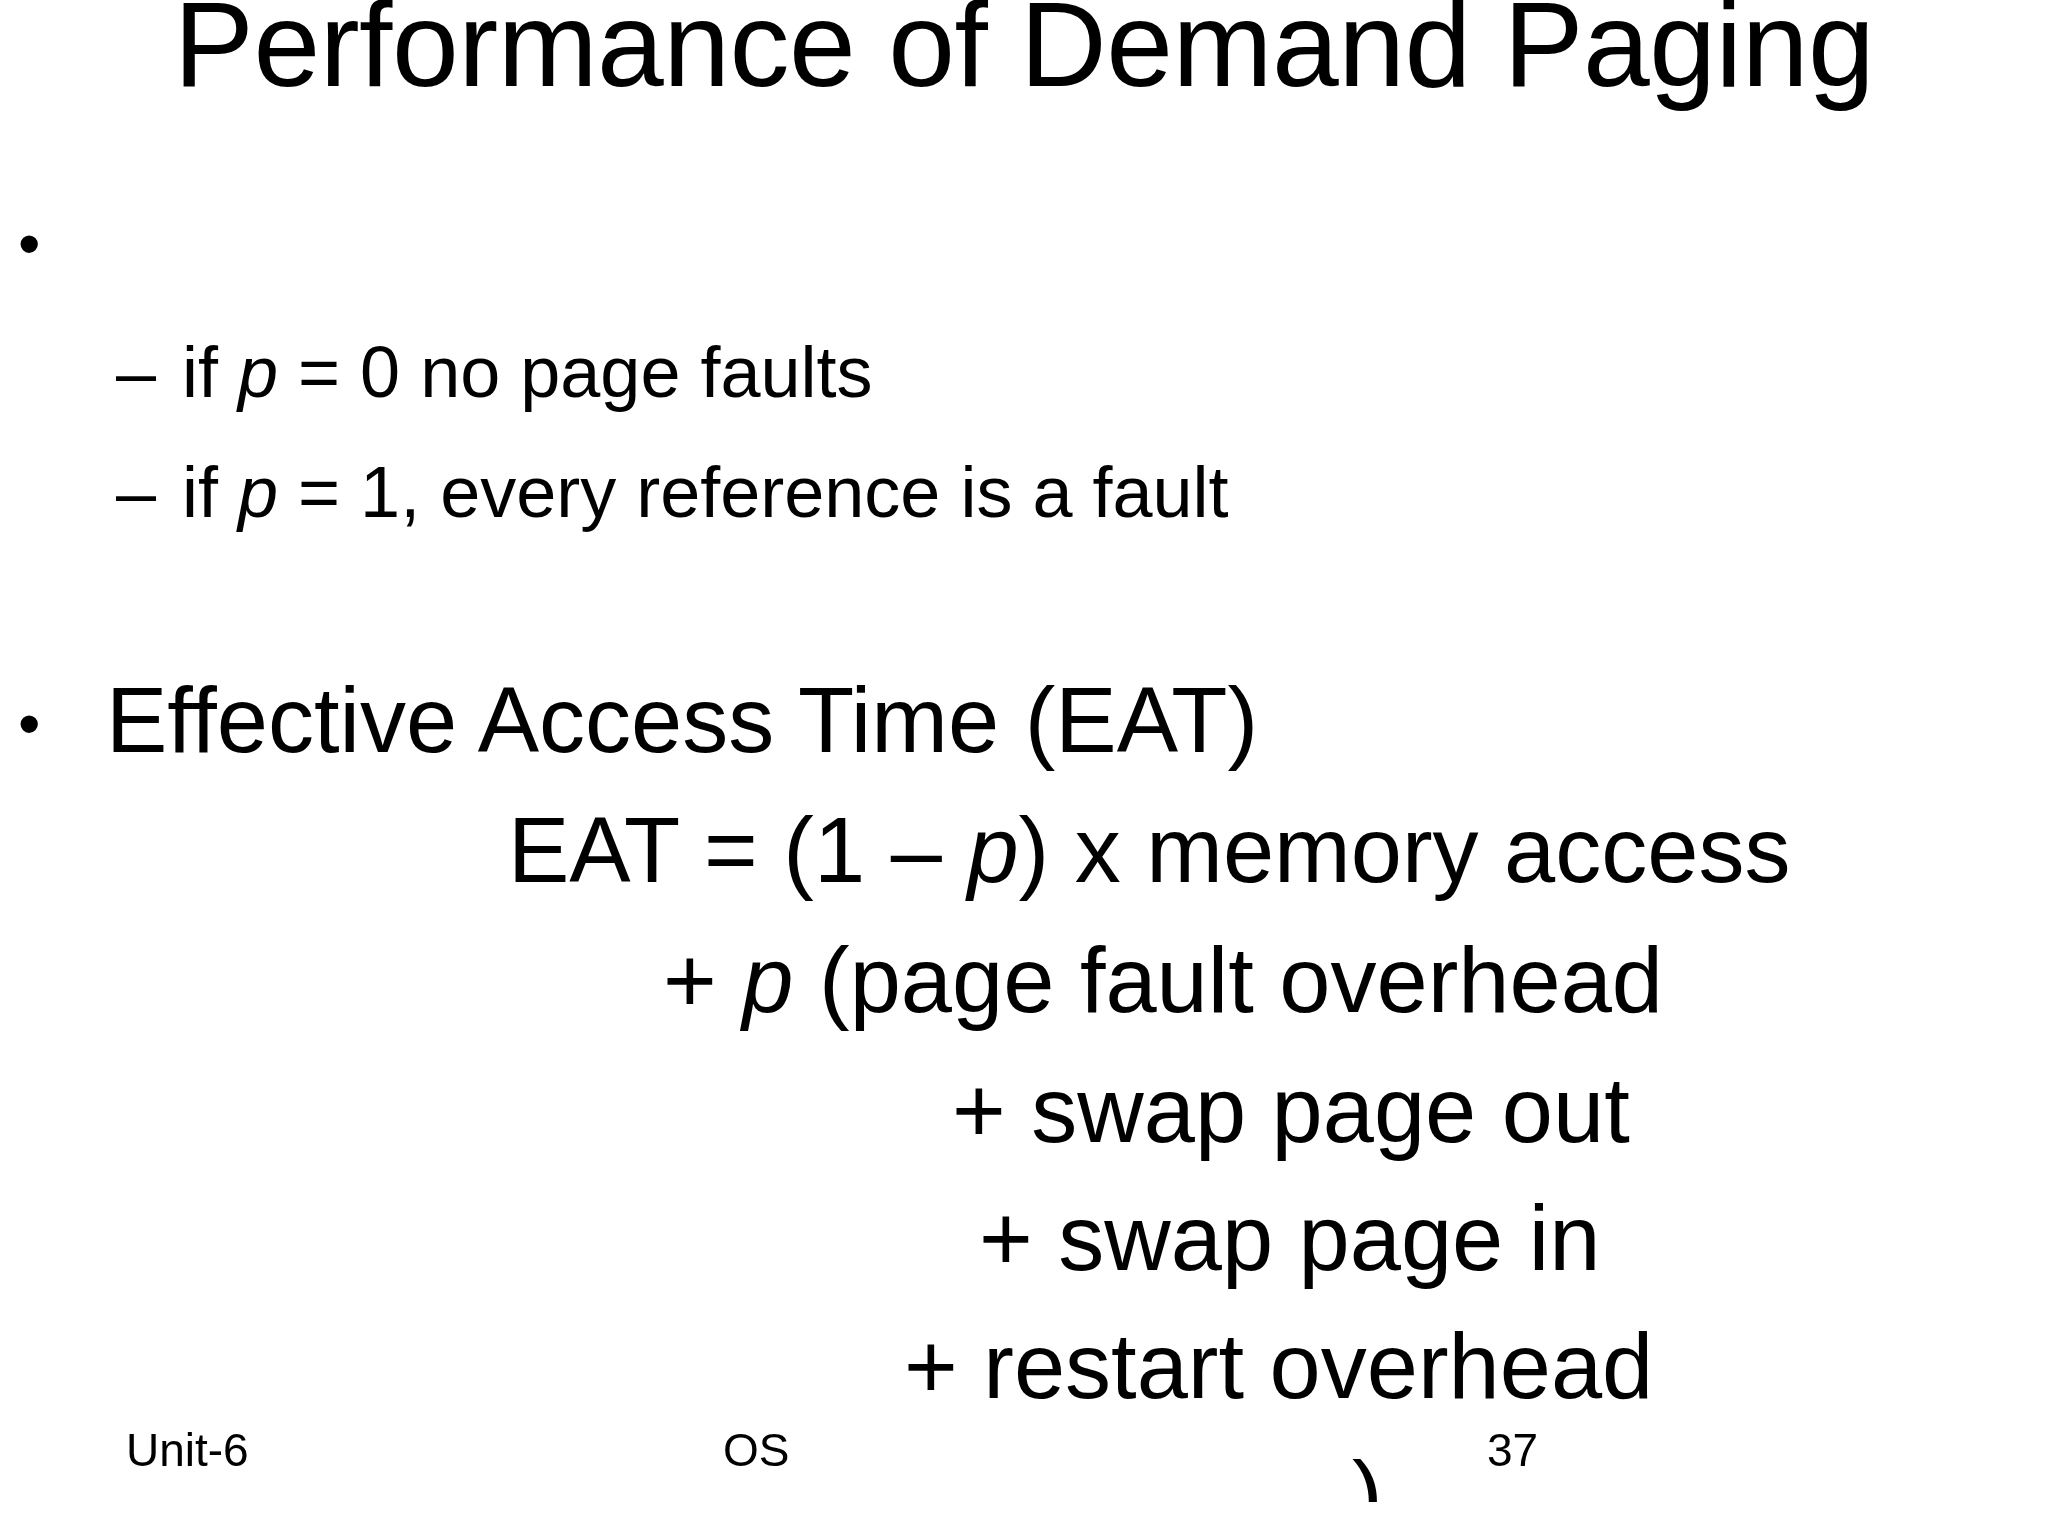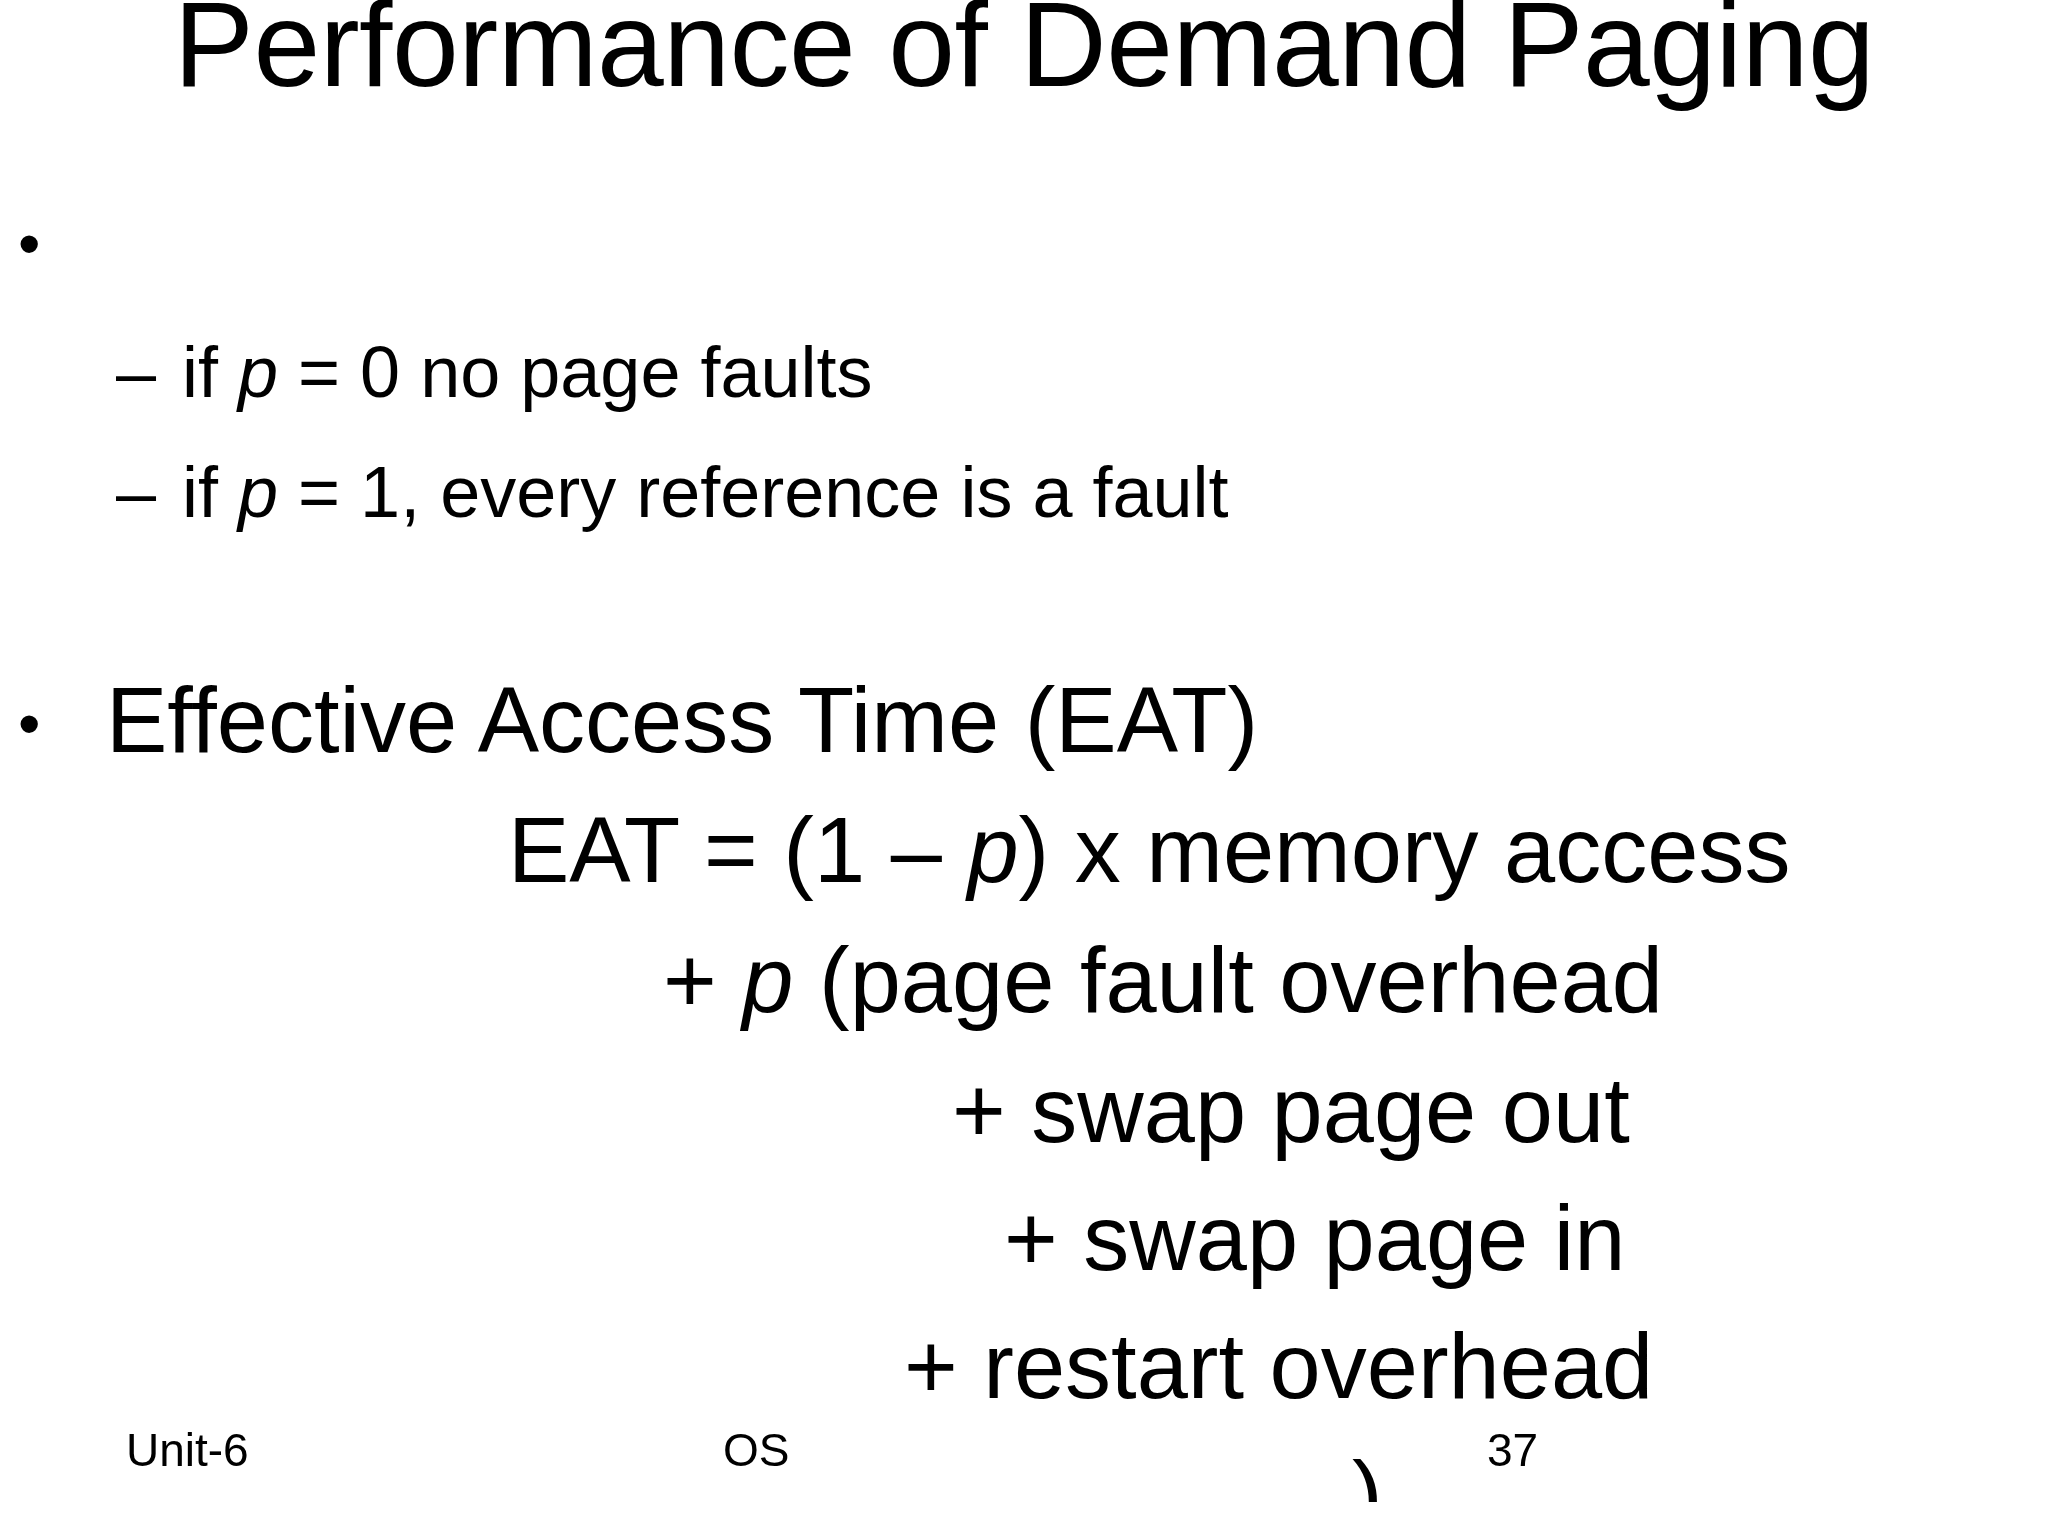--- a/index.html
+++ b/index.html
@@ -127,21 +127,21 @@
     <span class="bullet-marker">•</span>
     <span class="bullet-text">Effective Access Time (EAT)</span>
   </div>
 
   <div class="formula-line" style="left:508px; top:800px;"><span>EAT = (1 – </span><span class="ital">p</span><span>) x memory access</span></div>
 
   <div class="formula-line" style="left:663px; top:930px;"><span>+ </span><span class="ital">p</span><span> (page fault overhead</span></div>
 
   <div class="formula-line" style="left:952px; top:1060px;">+ swap page out</div>
 
-  <div class="formula-line" style="left:1004px; top:1188px;">+ swap page in</div>
+  <div class="formula-line" style="left:979px; top:1188px;">+ swap page in</div>
 
   <div class="formula-line" style="left:904px; top:1316px;">+ restart overhead</div>
 
   <div class="orphan-paren" style="left:1352px; top:1444px;">)</div>
 
   <div class="footer-item" style="left:126px; top:1424px;">Unit-6</div>
 
   <div class="footer-item" style="left:723px; top:1424px;">OS</div>
 
   <div class="footer-item" style="left:1487px; top:1424px;text-align:center;">37</div>

